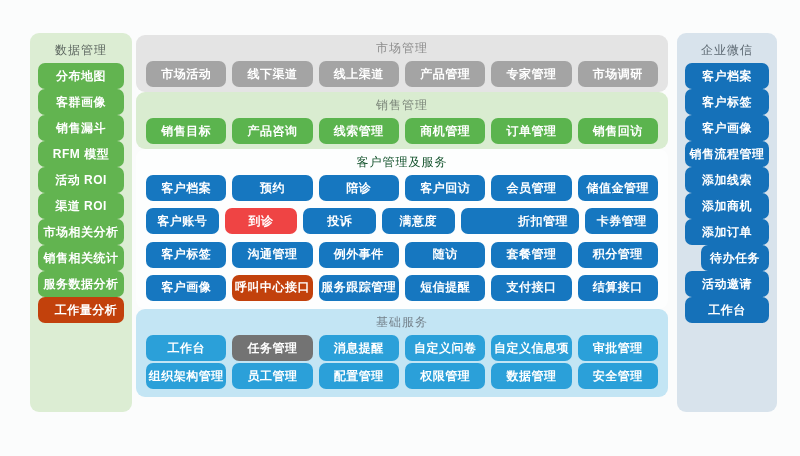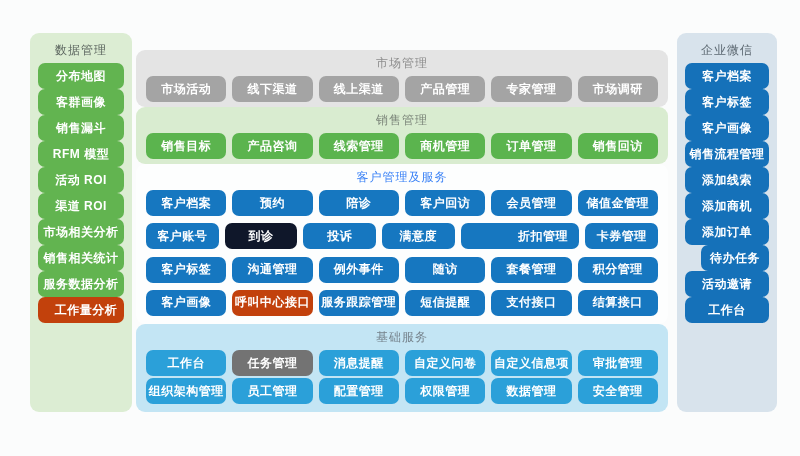--- a/index.html
+++ b/index.html
@@ -29,21 +29,21 @@
     padding:2px 2px 3px;
   }
   .fbtn{
     height:26px;border-radius:7px;
     color:#ffffff;font-size:12px;font-weight:600;
     display:flex;align-items:center;justify-content:center;
     white-space:nowrap;letter-spacing:0.5px;
   }
   .middle{
     position:absolute;left:136px;top:35px;width:532px;height:377px;
-    display:flex;flex-direction:column;justify-content:flex-end;
+    display:flex;flex-direction:column;justify-content:flex-start;
   }
   .section{
     border-radius:9px;box-sizing:border-box;
     padding:4px 10px 8px;
     display:flex;flex-direction:column;
   }
   .section-title{
     font-size:12px;line-height:18px;text-align:center;
     letter-spacing:1px;flex:0 0 auto;margin-bottom:4px;
   }
@@ -93,33 +93,33 @@
             <div class="fbtn" style="background: rgb(91, 180, 78);">销售目标</div>
             <div class="fbtn" style="background: rgb(91, 180, 78);">产品咨询</div>
             <div class="fbtn" style="background: rgb(91, 180, 78);">线索管理</div>
             <div class="fbtn" style="background: rgb(91, 180, 78);">商机管理</div>
             <div class="fbtn" style="background: rgb(91, 180, 78);">订单管理</div>
             <div class="fbtn" style="background: rgb(91, 180, 78);">销售回访</div>
           </div>
         </div>
       </section>
       <section class="section" style="background: rgb(253, 254, 254); height: 160px;">
-        <div class="section-title" style="color: #3b82f6;">客户管理及服务</div>
+        <div class="section-title" style="color: #14532d;">客户管理及服务</div>
         <div class="rows">
           <div class="row">
             <div class="fbtn" style="background: rgb(22, 119, 192);">客户档案</div>
             <div class="fbtn" style="background: rgb(22, 119, 192);">预约</div>
             <div class="fbtn" style="background: rgb(22, 119, 192);">陪诊</div>
             <div class="fbtn" style="background: rgb(22, 119, 192);">客户回访</div>
             <div class="fbtn" style="background: rgb(22, 119, 192);">会员管理</div>
             <div class="fbtn" style="background: rgb(22, 119, 192);">储值金管理</div>
           </div>
           <div class="row">
             <div class="fbtn" style="background: rgb(22, 119, 192);">客户账号</div>
-            <div class="fbtn" style="background: #0f172a;">到诊</div>
+            <div class="fbtn" style="background: #ef4444;">到诊</div>
             <div class="fbtn" style="background: rgb(22, 119, 192);">投诉</div>
             <div class="fbtn" style="background: rgb(22, 119, 192);">满意度</div>
             <div class="fbtn" style="background: rgb(22, 119, 192); padding-left: 46px;">折扣管理</div>
             <div class="fbtn" style="background: rgb(22, 119, 192);">卡券管理</div>
           </div>
           <div class="row">
             <div class="fbtn" style="background: rgb(22, 119, 192);">客户标签</div>
             <div class="fbtn" style="background: rgb(22, 119, 192);">沟通管理</div>
             <div class="fbtn" style="background: rgb(22, 119, 192);">例外事件</div>
             <div class="fbtn" style="background: rgb(22, 119, 192);">随访</div>

